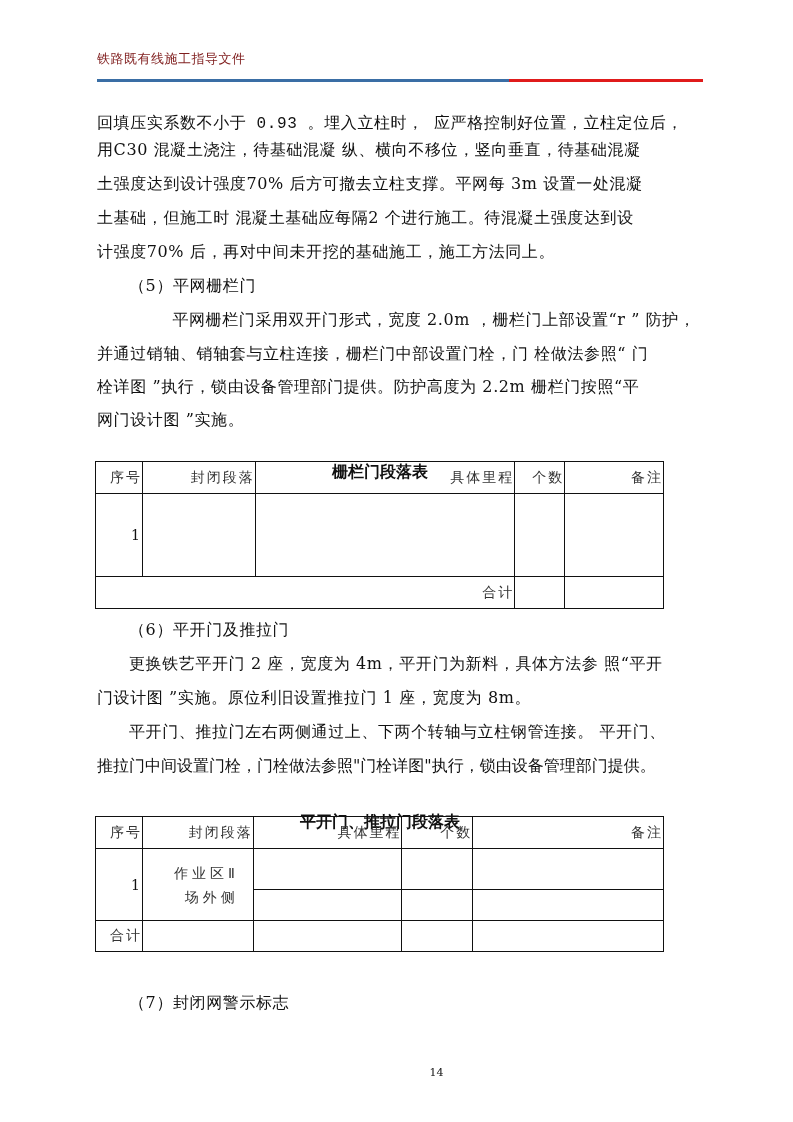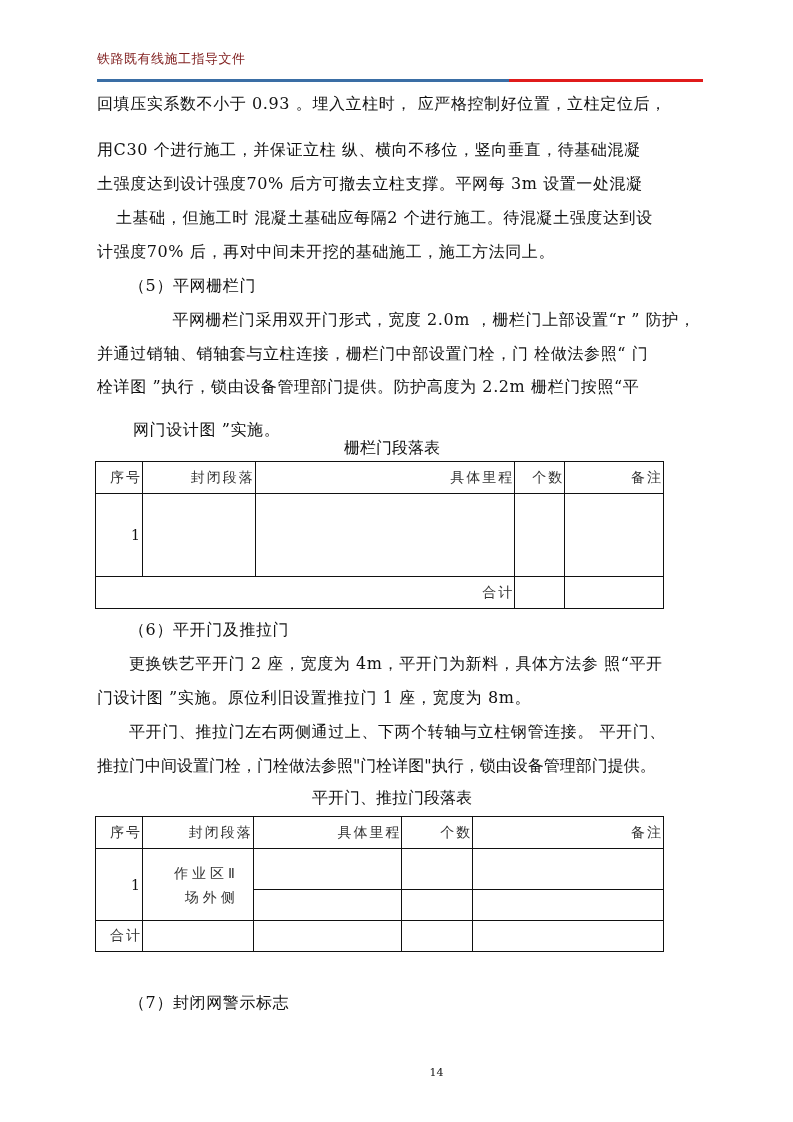--- a/index.html
+++ b/index.html
@@ -3,45 +3,45 @@
 <meta charset="utf-8">
 <style>
   html, body { margin:0; padding:0; background:#ffffff; }
   body { width:793px; height:1122px; position:relative; overflow:hidden;
          font-family: "DejaVu Serif", "Liberation Serif", serif; color:#111; }
   .hdr-title { position:absolute; left:97px; top:50px; font-size:13px; color:#7f1d1d;
                font-family: "DejaVu Sans", "Liberation Sans", sans-serif; letter-spacing:0.5px; }
   .bar-blue { position:absolute; left:97px; top:79px; width:412px; height:3px; background:#3a6ea5; }
   .bar-red  { position:absolute; left:509px; top:79px; width:194px; height:3px; background:#e01b1b; }
   .line { position:absolute; left:97px; width:610px; font-size:16px; line-height:20px; white-space:nowrap; letter-spacing:0.6px; }
-  .caption { position:absolute; left:12px; width:760px; text-align:center; font-size:16px; font-weight:normal; }
+  .caption { position:absolute; left:0; width:760px; text-align:center; font-size:16px; font-weight:bold;margin-top:24px; }
   table { position:absolute; border-collapse:collapse; font-size:14px; color:#333; }
   td { border:1px solid #111; text-align:right; padding:0; letter-spacing:2px;
        font-family: "DejaVu Sans", "Liberation Sans", sans-serif; }
   td.num { font-family: "DejaVu Serif", "Liberation Serif", serif; color:#111; }
   .pageno { position:absolute; top:1066px; left:0; width:793px; text-align:center; font-size:11px;padding-left:40px; }
 </style>
 </head>
 <body>
 
 <div class="hdr-title">铁路既有线施工指导文件</div>
 <div class="bar-blue"></div>
 <div class="bar-red"></div>
 
-<div class="line" style="top:94px;">回填压实系数不小于 0.93 。埋入立柱时， 应严格控制好位置，立柱定位后，</div>
-<div class="line" style="top:140px;">用C30  个进行施工，并保证立柱  纵、横向不移位，竖向垂直，待基础混凝</div>
+<div class="line" style="top:114px;font-family:Liberation Mono, monospace;">回填压实系数不小于 0.93 。埋入立柱时， 应严格控制好位置，立柱定位后，</div>
+<div class="line" style="top:140px;">用C30  混凝土浇注，待基础混凝  纵、横向不移位，竖向垂直，待基础混凝</div>
 <div class="line" style="top:174px;">土强度达到设计强度70%    后方可撤去立柱支撑。平网每 3m  设置一处混凝</div>
-<div class="line" style="top:208px;margin-left:19px;">土基础，但施工时  混凝土基础应每隔2  个进行施工。待混凝土强度达到设</div>
+<div class="line" style="top:208px;">土基础，但施工时  混凝土基础应每隔2  个进行施工。待混凝土强度达到设</div>
 <div class="line" style="top:242px;">计强度70%    后，再对中间未开挖的基础施工，施工方法同上。</div>
 
 <div class="line" style="top:276px; left:129px;">（5）平网栅栏门</div>
 <div class="line" style="top:310px; left:129px;text-align:center;">平网栅栏门采用双开门形式，宽度 2.0m ，栅栏门上部设置“r ” 防护，</div>
 <div class="line" style="top:344px;">并通过销轴、销轴套与立柱连接，栅栏门中部设置门栓，门     栓做法参照“ 门</div>
 <div class="line" style="top:377px;">栓详图 ”执行，锁由设备管理部门提供。防护高度为 2.2m 栅栏门按照“平</div>
-<div class="line" style="top:420px;margin-left:36px;">网门设计图 ”实施。</div>
+<div class="line" style="top:410px;">网门设计图 ”实施。</div>
 
 <div class="caption" style="top:438px;">栅栏门段落表</div>
 
 <table style="left:95px; top:461px; width:569px;">
   <colgroup>
       <col style="width:47px">
       <col style="width:113px">
       <col style="width:260px">
       <col style="width:50px">
       <col style="width:99px">

